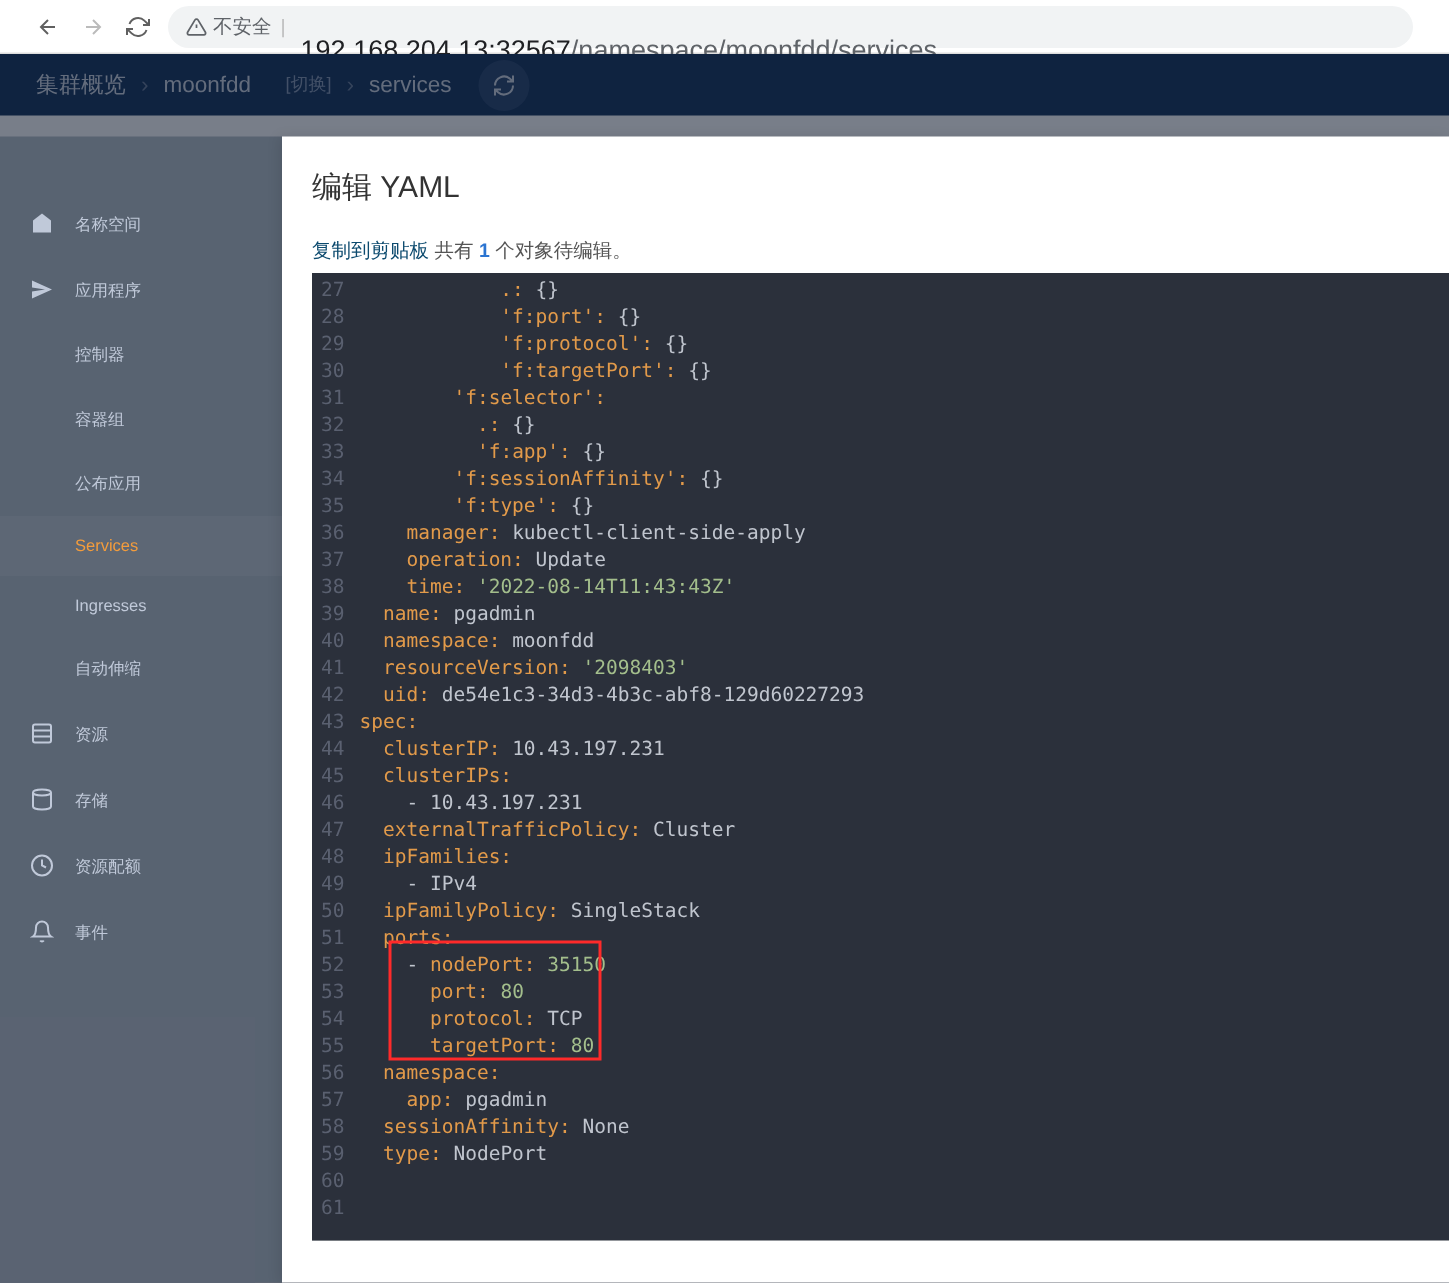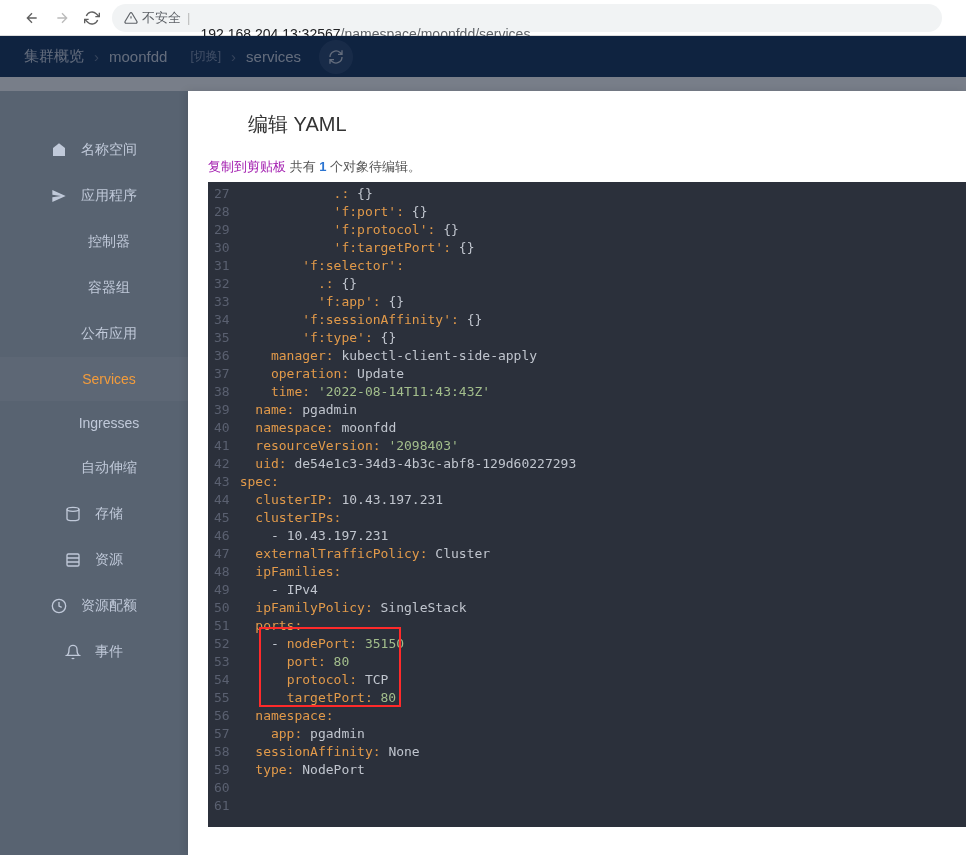--- a/index.html
+++ b/index.html
@@ -3,39 +3,39 @@
 <meta charset="utf-8">
 <style>
 * { margin: 0; padding: 0; box-sizing: border-box; }
 body { font-family: -apple-system, BlinkMacSystemFont, "Segoe UI", sans-serif; width: 966px; height: 855px; overflow: hidden; background: #fff; }
 .browser-bar { height: 36px; background: #fff; border-bottom: 1px solid #ddd; display: flex; align-items: center; padding: 0 24px; gap: 12px; }
 .nav-arrows { display: flex; gap: 14px; color: #606060; }
 .nav-arrow-disabled { color: #bbb; }
 .reload { color: #606060; }
 .url-bar { flex: 1; display: flex; align-items: center; gap: 8px; background: #f1f3f4; border-radius: 16px; padding: 4px 12px; height: 28px; }
 .insecure { display: flex; align-items: center; gap: 4px; color: #5f6368; font-size: 13px; }
-.url-text { color: #202124; font-size: 14px; margin-top: 32px; }
+.url-text { color: #202124; font-size: 18px; margin-top: 32px; }
 .url-host { color: #202124; }
 .url-path { color: #5f6368; }
 .overlay { position: absolute; top: 36px; left: 0; right: 0; bottom: 0; background: rgba(10, 20, 40, 0.55); }
 .app-header { position: absolute; top: 36px; left: 0; right: 0; height: 41px; background: #17355e; display: flex; align-items: center; padding: 0 24px; gap: 10px; color: #d0d7e2; }
 .breadcrumb { display: flex; align-items: center; gap: 10px; font-size: 15px; }
 .bc-item { color: #d0d7e2; }
 .bc-sep { color: #6a7d99; }
 .bc-switch { color: #8899b3; font-size: 12px; margin-left: 13px; }
 .refresh-btn { width: 34px; height: 34px; border-radius: 50%; background: #2c4870; display: flex; align-items: center; justify-content: center; color: #d0d7e2; margin-left: 8px; }
 .sidebar { position: absolute; top: 91px; left: 0; width: 188px; bottom: 0; background: rgba(18, 35, 60, 0.3); padding-top: 36px; }
-.side-item { display: flex; align-items: center; gap: 14px; padding: 14px 20px; color: #c0c9d9; font-size: 14px; justify-content: center; }
+.side-item { display: flex; align-items: center; gap: 14px; padding: 14px 20px; color: #c0c9d9; font-size: 11px; }
 .side-sub { padding-left: 50px; }
 .side-active { color: #f39c3c; background: rgba(255,255,255,0.03); }
 .side-icon { width: 16px; height: 16px; display: flex; align-items: center; justify-content: center; }
 .panel { position: absolute; top: 91px; left: 188px; right: 0; bottom: 0; background: #fff; box-shadow: -2px 0 8px rgba(0,0,0,0.1); padding: 20px 0 0 20px; }
-.panel-title { font-size: 20px; color: #333; margin-bottom: 20px; margin-left: 40px; }
+.panel-title { font-size: 20px; color: #333; margin-bottom: 20px; }
 .panel-sub { font-size: 13px; color: #555; margin-bottom: 6px; }
-.copy-link { color: #a21caf; cursor: pointer; }
+.copy-link { color: #0c4a6e; cursor: pointer; }
 .count-num { color: #2b74d1; font-weight: bold; }
 .code-editor { background: #2b303b; color: #c0c5ce; font-family: "Consolas", "Monaco", monospace; font-size: 13px; line-height: 18px; height: 645px; overflow: hidden; display: flex; }
 .gutter { background: #2b303b; color: #5a6070; text-align: right; padding: 3px 10px 3px 6px; user-select: none; }
 .gutter div { height: 18px; }
 .code-lines { padding: 3px 0; position: relative; flex: 1; }
 .code-lines div.line { height: 18px; white-space: pre; }
 .tk-key { color: #e29a4a; }
 .tk-punc { color: #c0c5ce; }
 .tk-str { color: #a3be8c; }
 .tk-num { color: #a3be8c; }
@@ -128,34 +128,34 @@
     </div>
     <div class="side-item side-sub">
       <span>Ingresses</span>
     </div>
     <div class="side-item side-sub">
       <span>自动伸缩</span>
     </div>
     <div class="side-item">
       <span class="side-icon">
         <svg width="16" height="16" viewBox="0 0 24 24" fill="none" stroke="currentColor" stroke-width="2">
+          <rect x="3" y="3" width="18" height="18" rx="2"></rect>
+          <path d="M3 9h18M3 15h18"></path>
+        </svg>
+      </span>
+      <span>资源</span>
+    </div>
+    <div class="side-item">
+      <span class="side-icon">
+        <svg width="16" height="16" viewBox="0 0 24 24" fill="none" stroke="currentColor" stroke-width="2">
           <ellipse cx="12" cy="5" rx="9" ry="3"></ellipse>
           <path d="M3 5v14a9 3 0 0018 0V5"></path>
         </svg>
       </span>
       <span>存储</span>
-    </div>
-    <div class="side-item">
-      <span class="side-icon">
-        <svg width="16" height="16" viewBox="0 0 24 24" fill="none" stroke="currentColor" stroke-width="2">
-          <rect x="3" y="3" width="18" height="18" rx="2"></rect>
-          <path d="M3 9h18M3 15h18"></path>
-        </svg>
-      </span>
-      <span>资源</span>
     </div>
     <div class="side-item">
       <span class="side-icon">
         <svg width="16" height="16" viewBox="0 0 24 24" fill="none" stroke="currentColor" stroke-width="2">
           <circle cx="12" cy="12" r="10"></circle>
           <path d="M12 6v6l4 2"></path>
         </svg>
       </span>
       <span>资源配额</span>
     </div>

